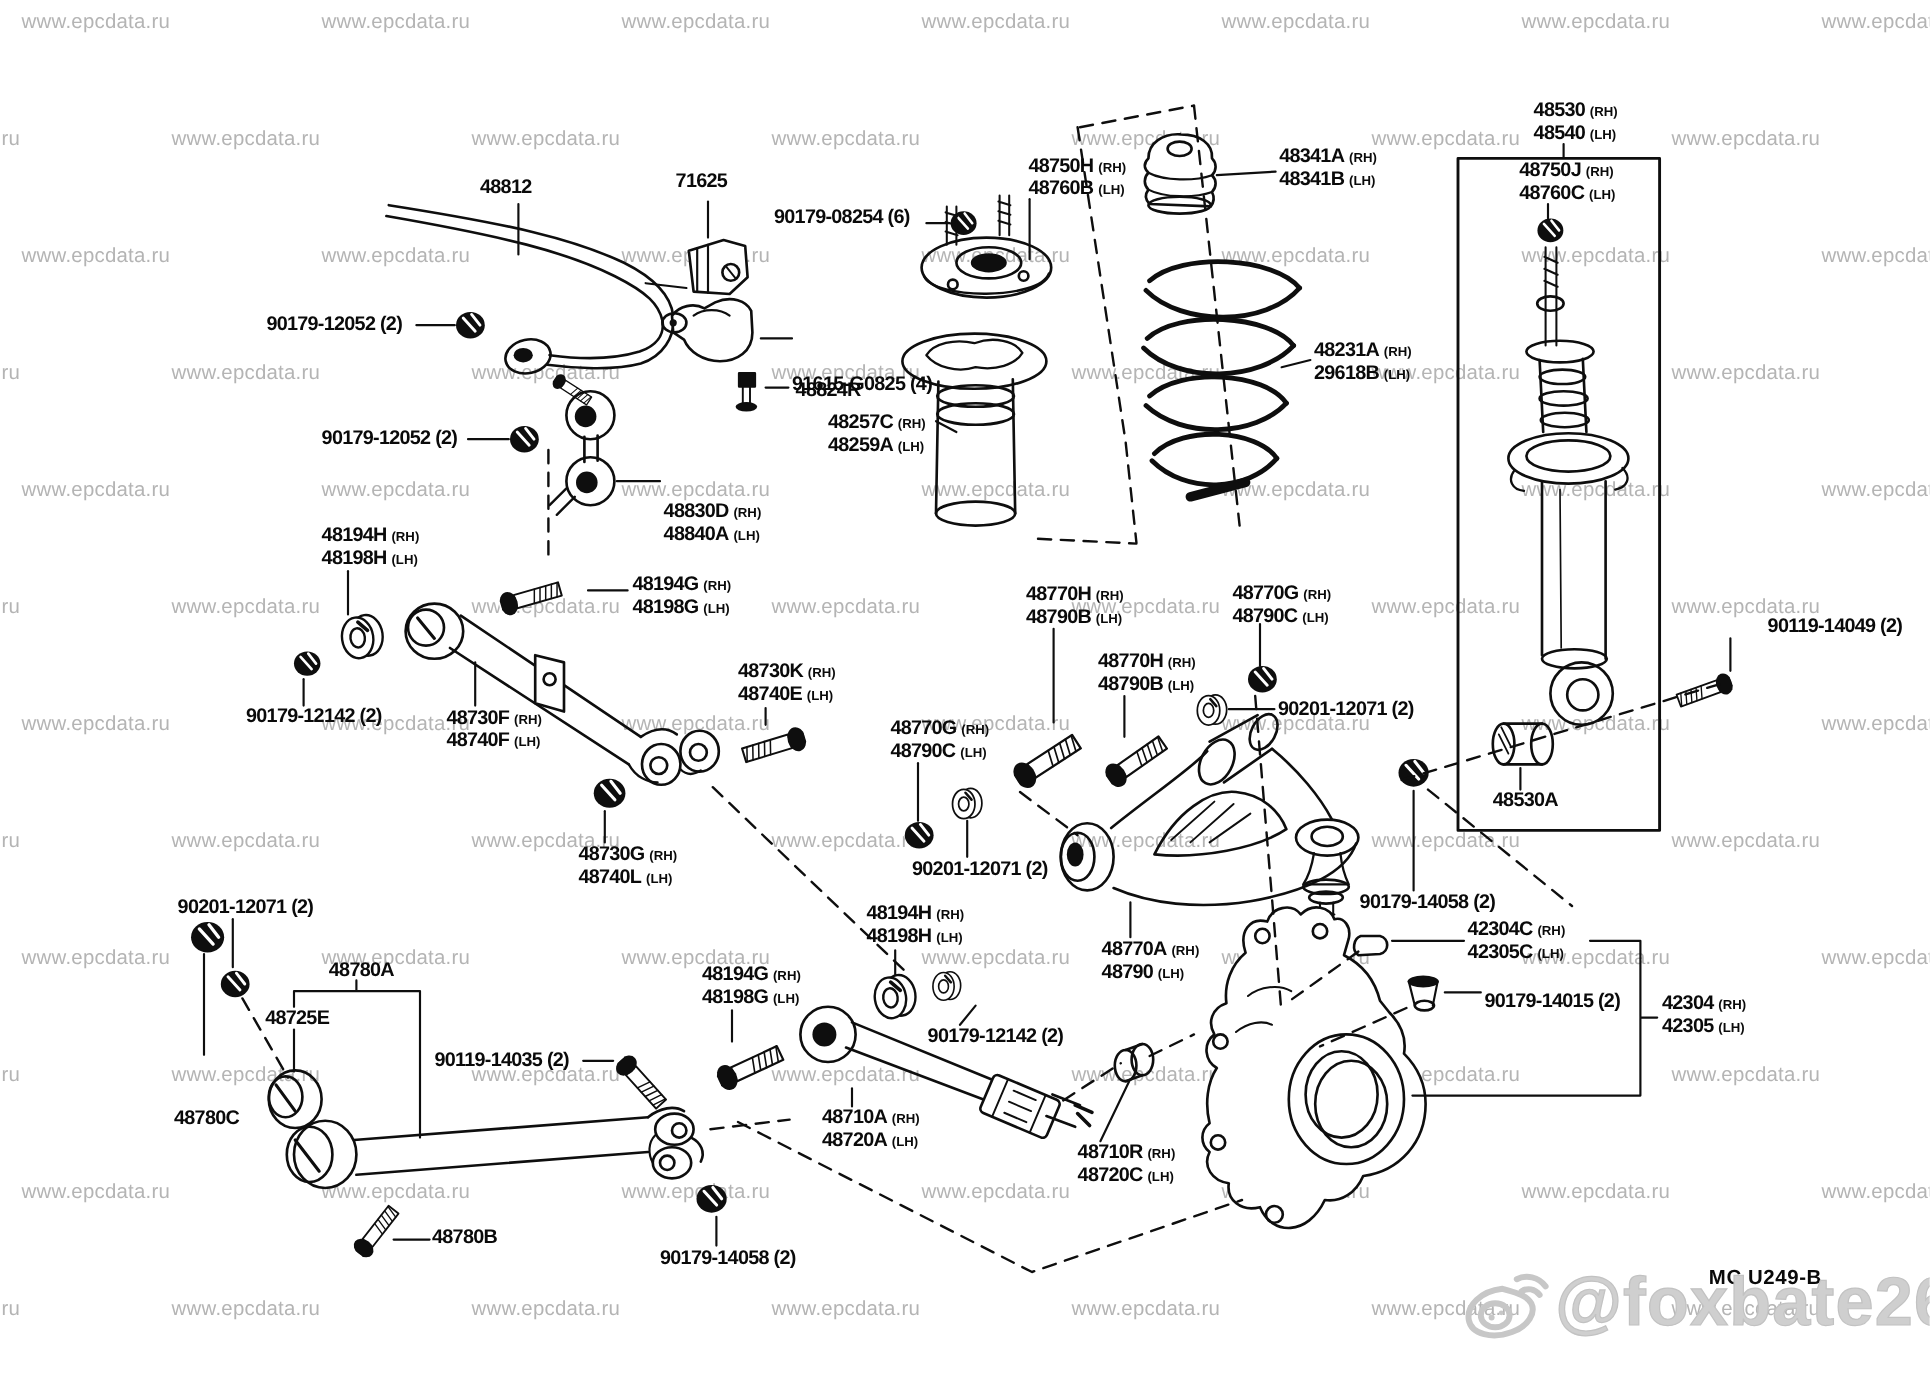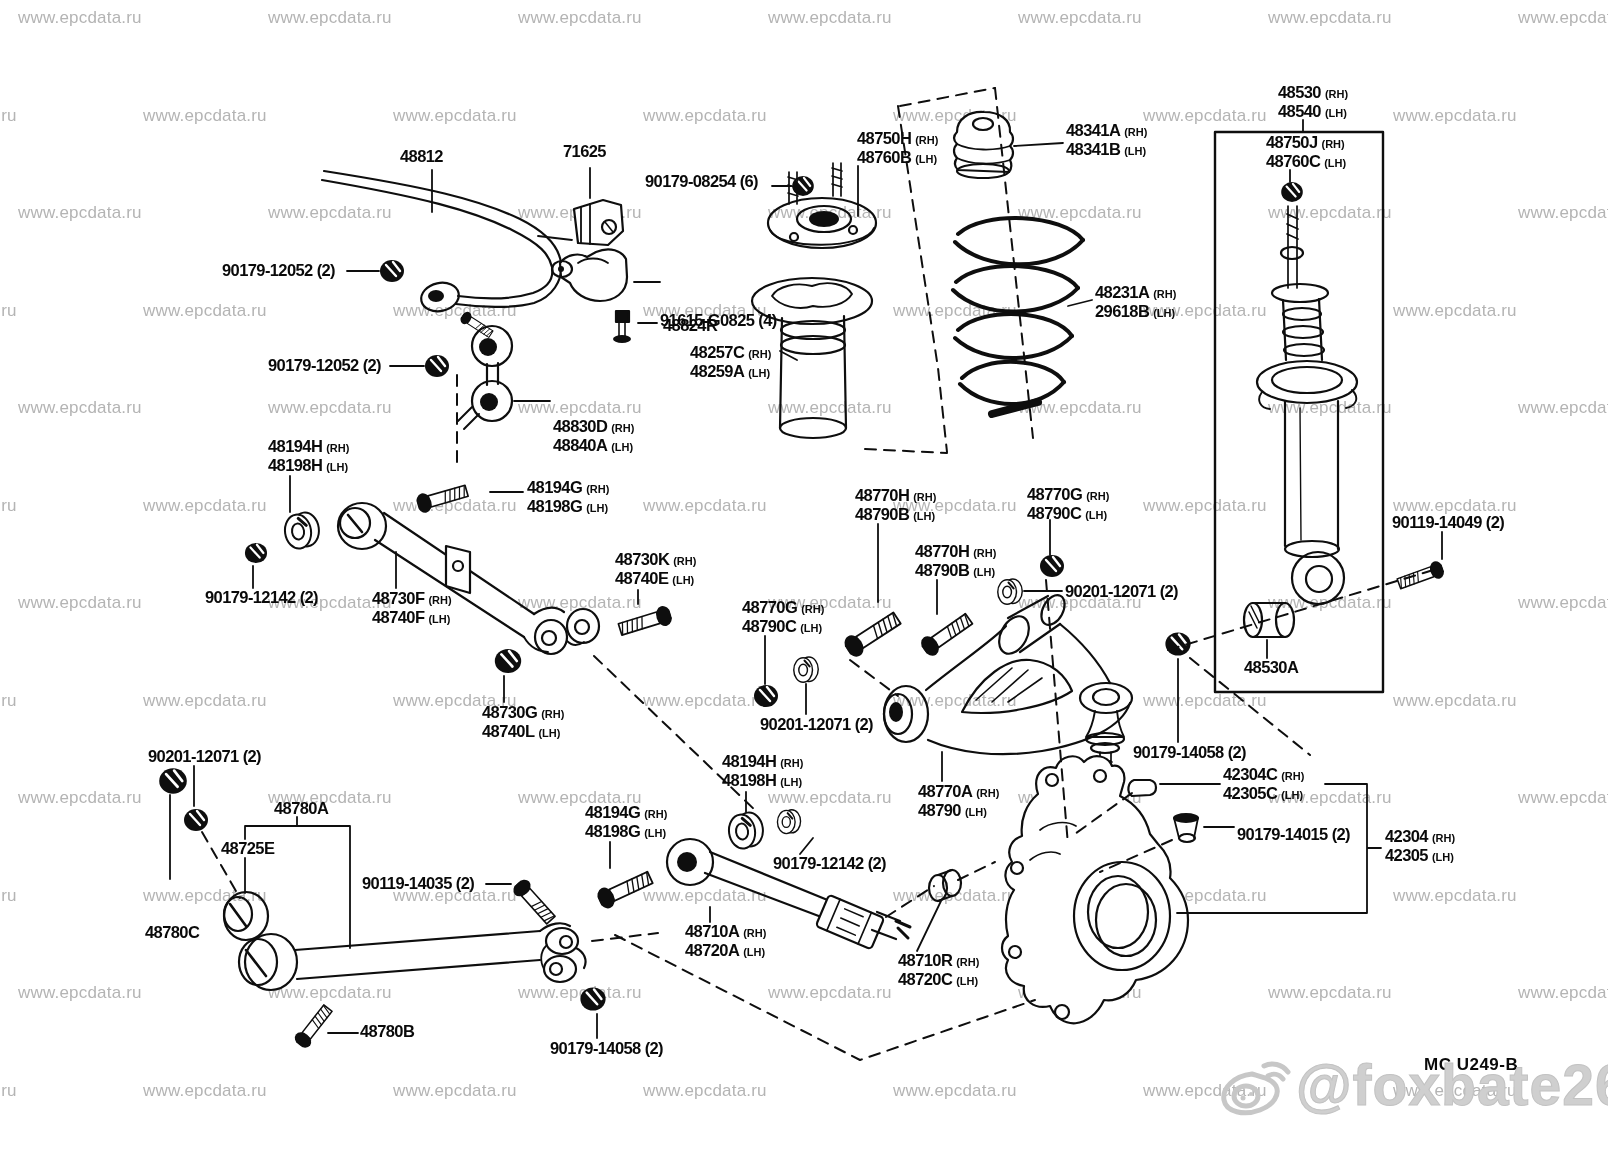--- a/index.html
+++ b/index.html
@@ -487,21 +487,21 @@
       <div class="pl-line"><span class="pn">48770G</span><span class="side">(RH)</span></div>
       <div class="pl-line"><span class="pn">48790C</span><span class="side">(LH)</span></div>
     </div>
     <div class="plabel" style="left: 915px; top: 543px;">
       <div class="pl-line"><span class="pn">48770H</span><span class="side">(RH)</span></div>
       <div class="pl-line"><span class="pn">48790B</span><span class="side">(LH)</span></div>
     </div>
     <div class="plabel" style="left: 1065px; top: 583px;">
       <div class="pl-line"><span class="pn">90201-12071 (2)</span></div>
     </div>
-    <div class="plabel" style="left: 1392px; top: 514px;">
+    <div class="plabel" style="left: 1473px; top: 514px;">
       <div class="pl-line"><span class="pn">90119-14049 (2)</span></div>
     </div>
     <div class="plabel" style="left: 742px; top: 599px;">
       <div class="pl-line"><span class="pn">48770G</span><span class="side">(RH)</span></div>
       <div class="pl-line"><span class="pn">48790C</span><span class="side">(LH)</span></div>
     </div>
     <div class="plabel" style="left: 482px; top: 704px;">
       <div class="pl-line"><span class="pn">48730G</span><span class="side">(RH)</span></div>
       <div class="pl-line"><span class="pn">48740L</span><span class="side">(LH)</span></div>
     </div>

